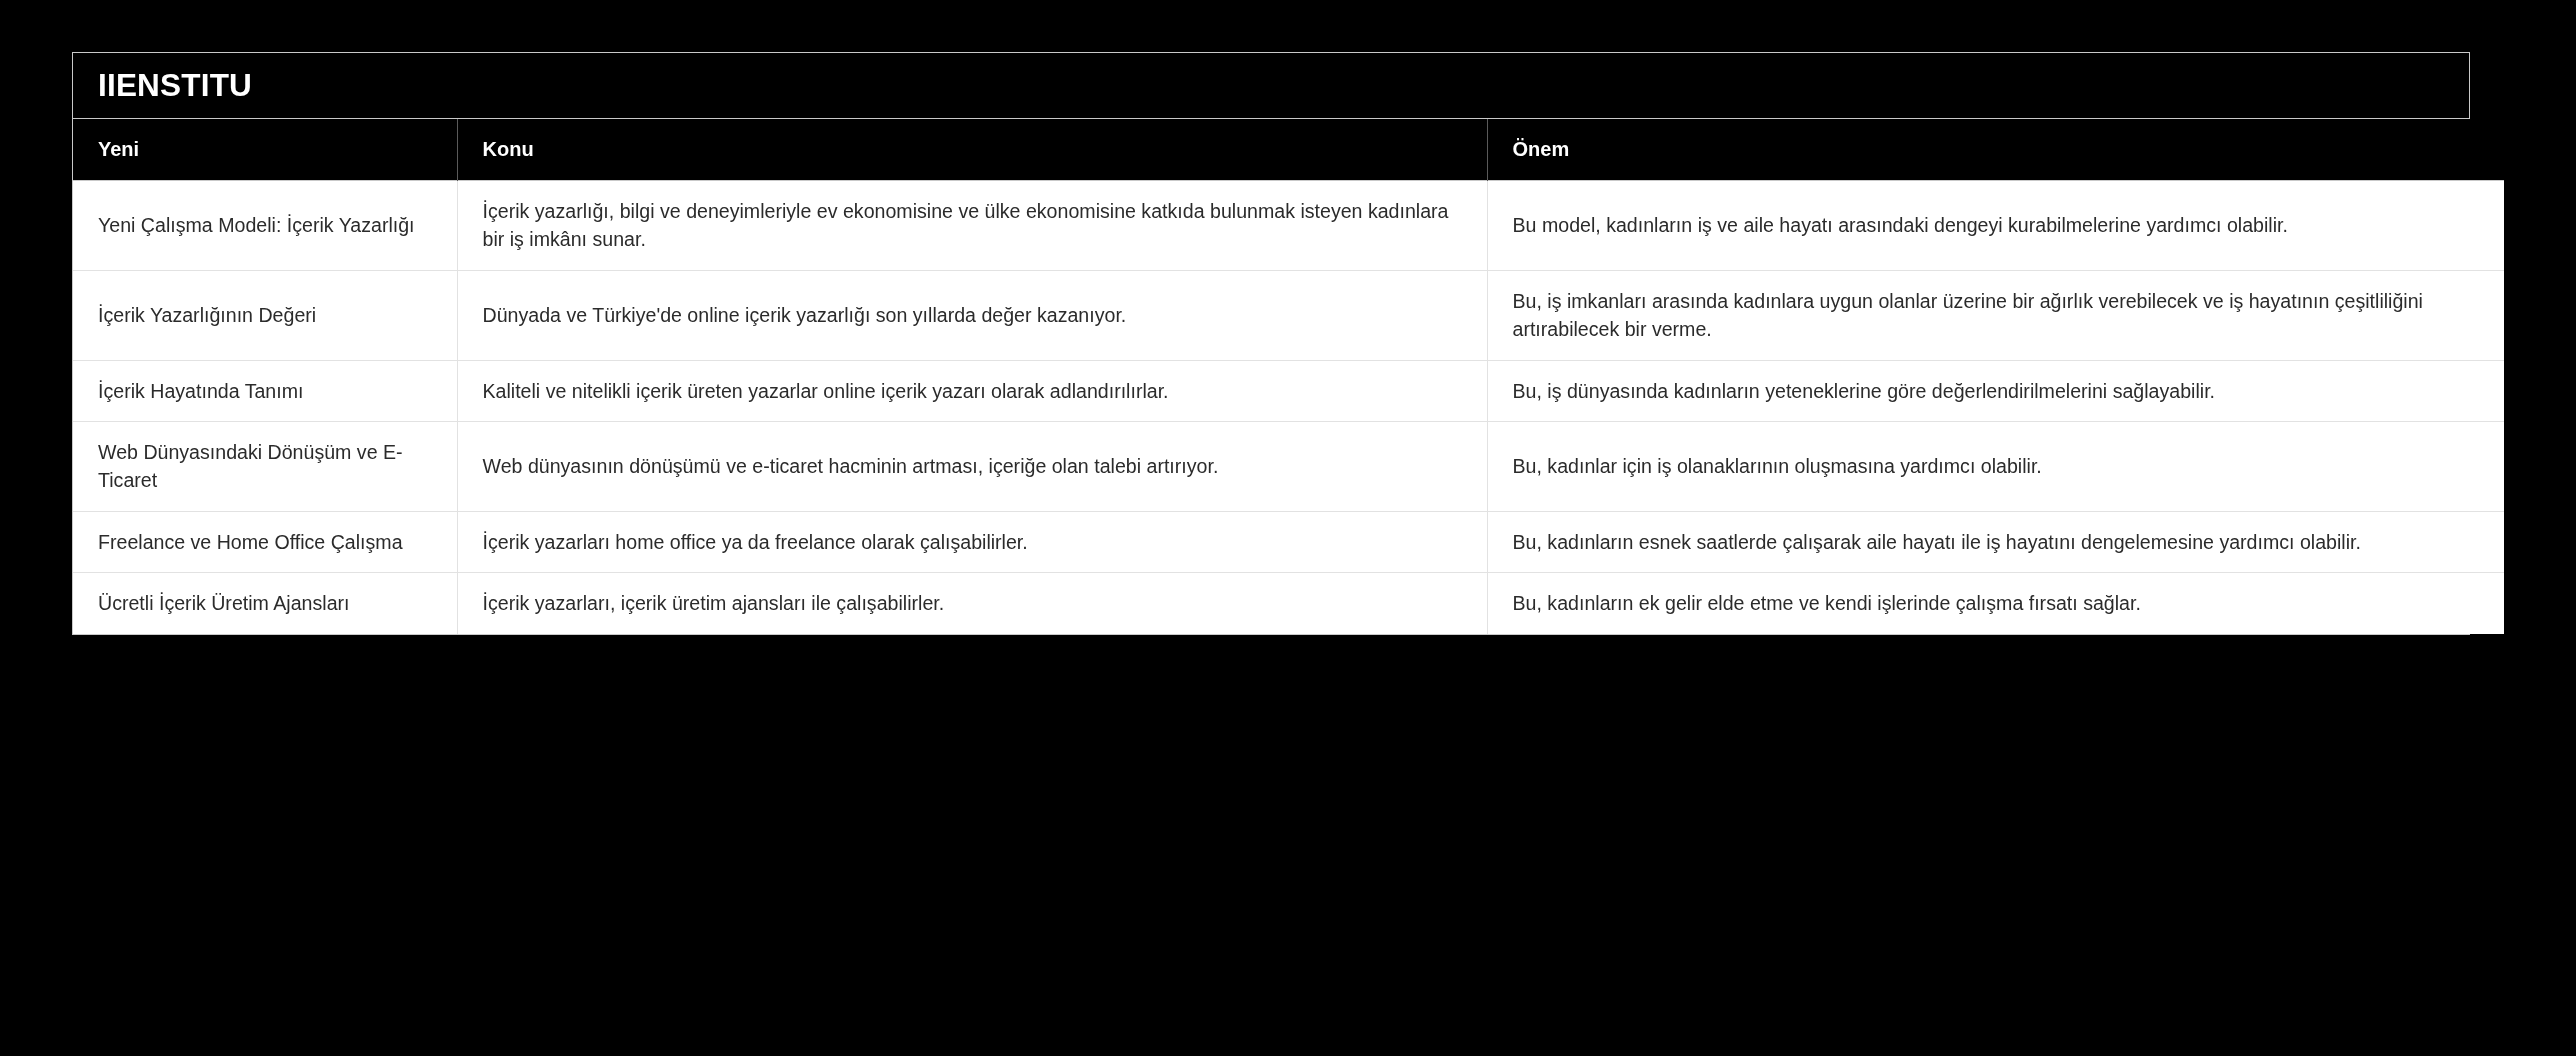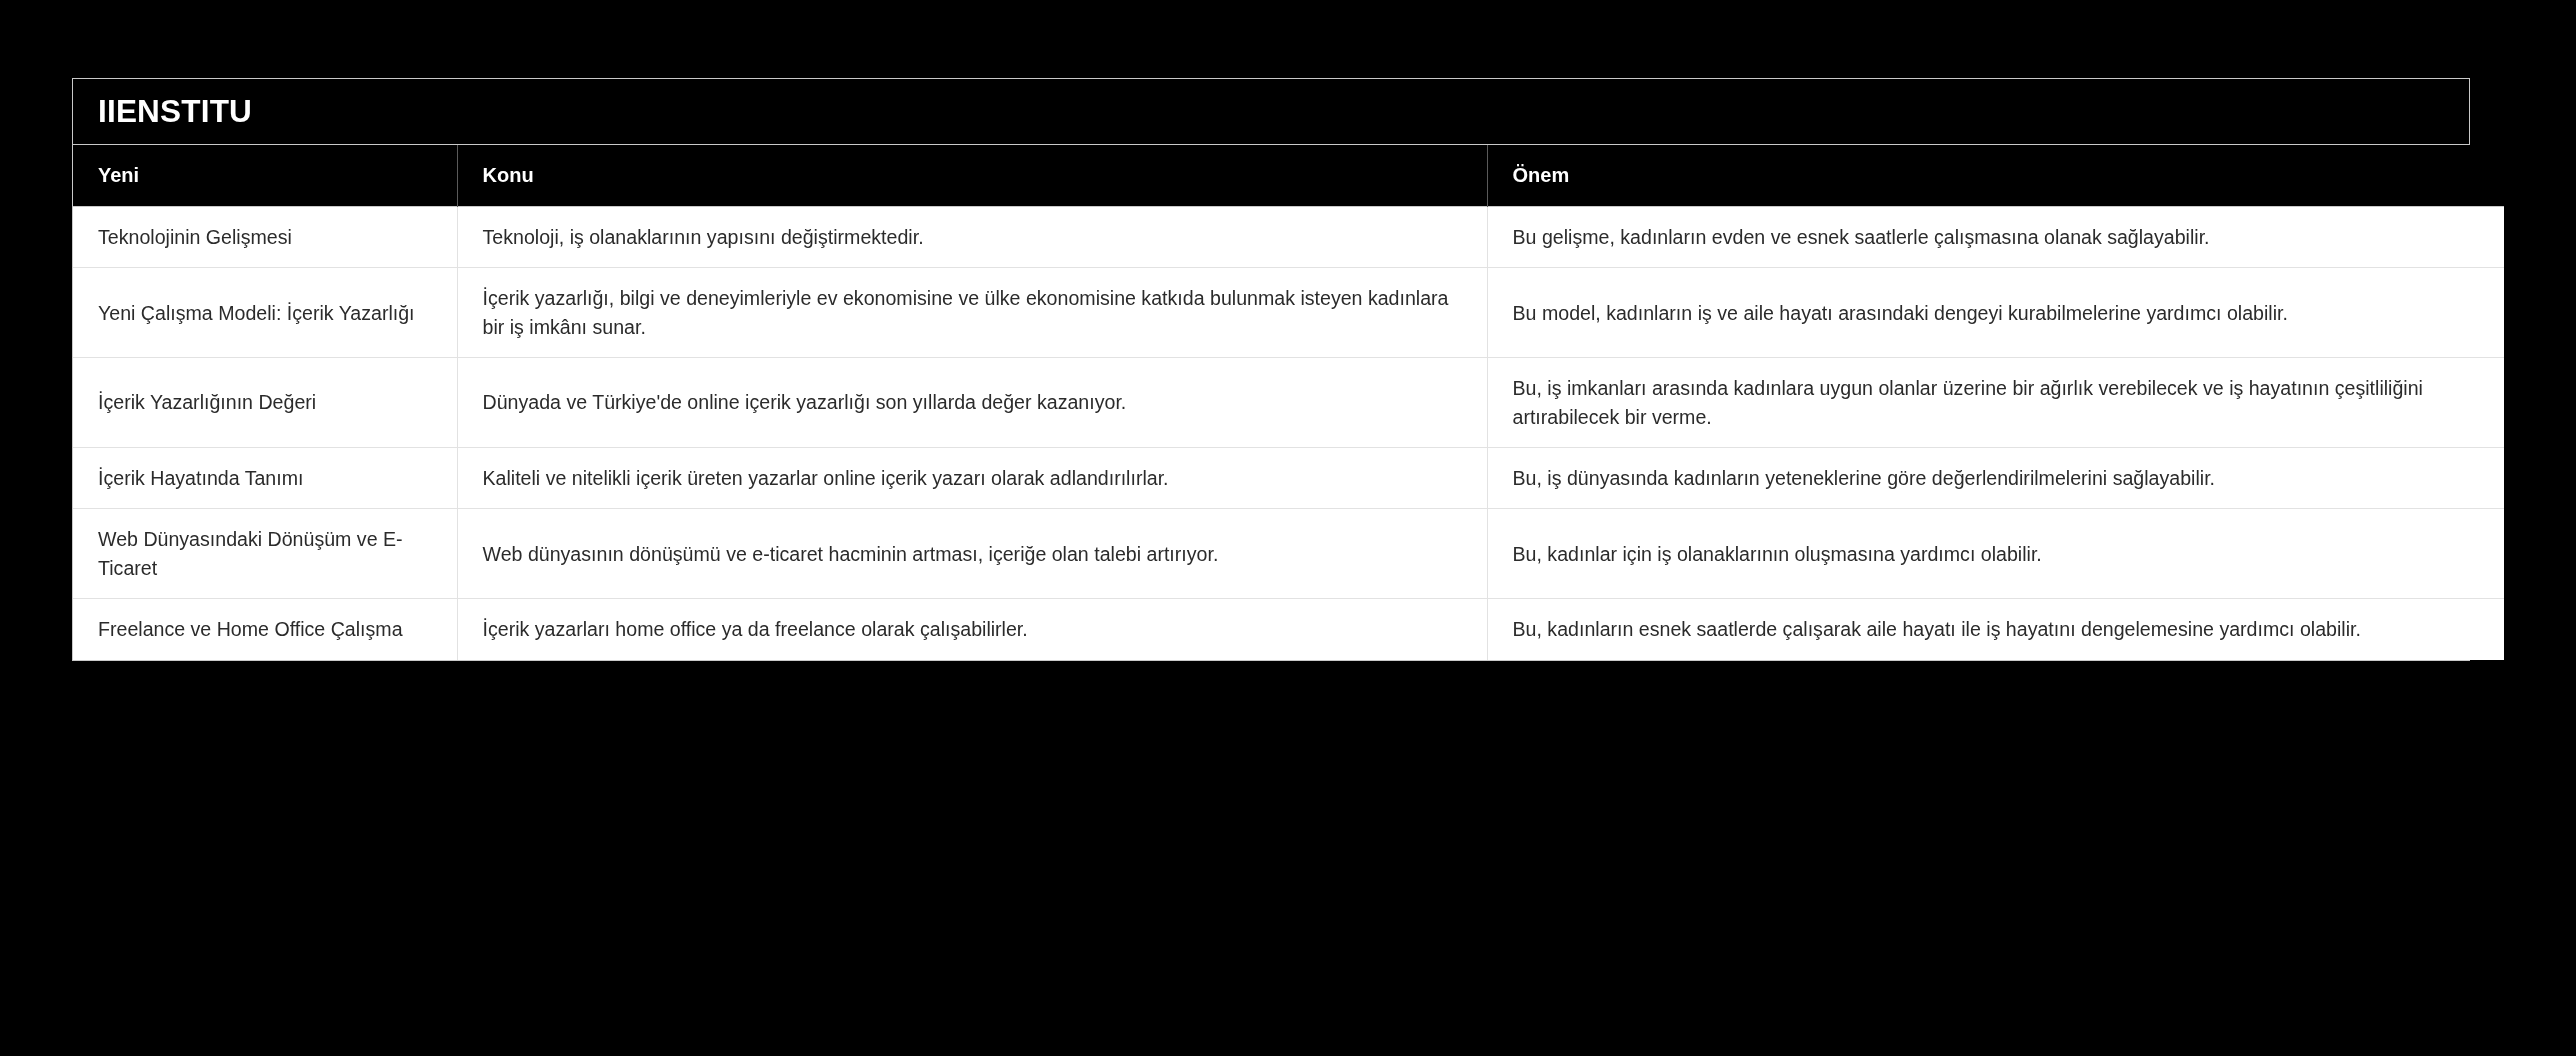--- a/index.html
+++ b/index.html
@@ -18,21 +18,21 @@
   .canvas {
     position: relative;
     width: 2576px;
     height: 1056px;
     background: #000000;
   }
 
   .table-card {
     position: absolute;
     left: 72px;
-    top: 78px;
+    top: 52px;
     width: 2398px;
     border: 1px solid #c9c9c9;
     box-sizing: border-box;
     background: #ffffff;
   }
 
   .brand-bar {
     background: #000000;
     border-bottom: 1px solid #c9c9c9;
     height: 66px;
@@ -109,25 +109,20 @@
       </colgroup>
       <thead>
         <tr>
           <th>Yeni</th>
           <th>Konu</th>
           <th>Önem</th>
         </tr>
       </thead>
       <tbody id="table-body">
           <tr>
-            <td class="cell-konu">Teknolojinin Gelişmesi</td>
-            <td class="cell-detay">Teknoloji, iş olanaklarının yapısını değiştirmektedir.</td>
-            <td class="cell-onem">Bu gelişme, kadınların evden ve esnek saatlerle çalışmasına olanak sağlayabilir.</td>
-          </tr>
-          <tr>
             <td class="cell-konu">Yeni Çalışma Modeli: İçerik Yazarlığı</td>
             <td class="cell-detay">İçerik yazarlığı, bilgi ve deneyimleriyle ev ekonomisine ve ülke ekonomisine katkıda bulunmak isteyen kadınlara bir iş imkânı sunar.</td>
             <td class="cell-onem">Bu model, kadınların iş ve aile hayatı arasındaki dengeyi kurabilmelerine yardımcı olabilir.</td>
           </tr>
           <tr>
             <td class="cell-konu">İçerik Yazarlığının Değeri</td>
             <td class="cell-detay">Dünyada ve Türkiye'de online içerik yazarlığı son yıllarda değer kazanıyor.</td>
             <td class="cell-onem">Bu, iş imkanları arasında kadınlara uygun olanlar üzerine bir ağırlık verebilecek ve iş hayatının çeşitliliğini artırabilecek bir verme.</td>
           </tr>
           <tr>
@@ -138,19 +133,24 @@
           <tr>
             <td class="cell-konu">Web Dünyasındaki Dönüşüm ve E-Ticaret</td>
             <td class="cell-detay">Web dünyasının dönüşümü ve e-ticaret hacminin artması, içeriğe olan talebi artırıyor.</td>
             <td class="cell-onem">Bu, kadınlar için iş olanaklarının oluşmasına yardımcı olabilir.</td>
           </tr>
           <tr>
             <td class="cell-konu">Freelance ve Home Office Çalışma</td>
             <td class="cell-detay">İçerik yazarları home office ya da freelance olarak çalışabilirler.</td>
             <td class="cell-onem">Bu, kadınların esnek saatlerde çalışarak aile hayatı ile iş hayatını dengelemesine yardımcı olabilir.</td>
           </tr>
+          <tr>
+            <td class="cell-konu">Ücretli İçerik Üretim Ajansları</td>
+            <td class="cell-detay">İçerik yazarları, içerik üretim ajansları ile çalışabilirler.</td>
+            <td class="cell-onem">Bu, kadınların ek gelir elde etme ve kendi işlerinde çalışma fırsatı sağlar.</td>
+          </tr>
         </tbody>
     </table>
 
   </div>
 
 </div>
 
 
 </body></html>

